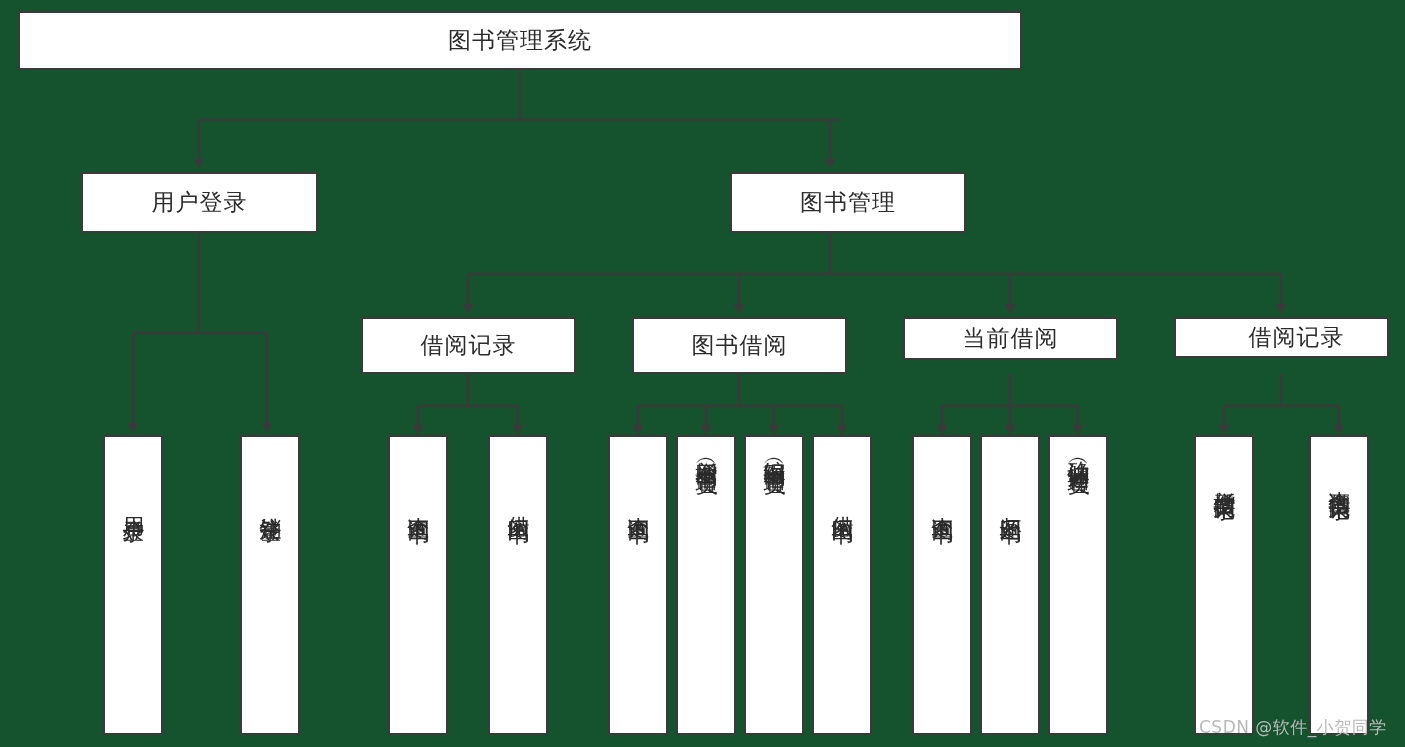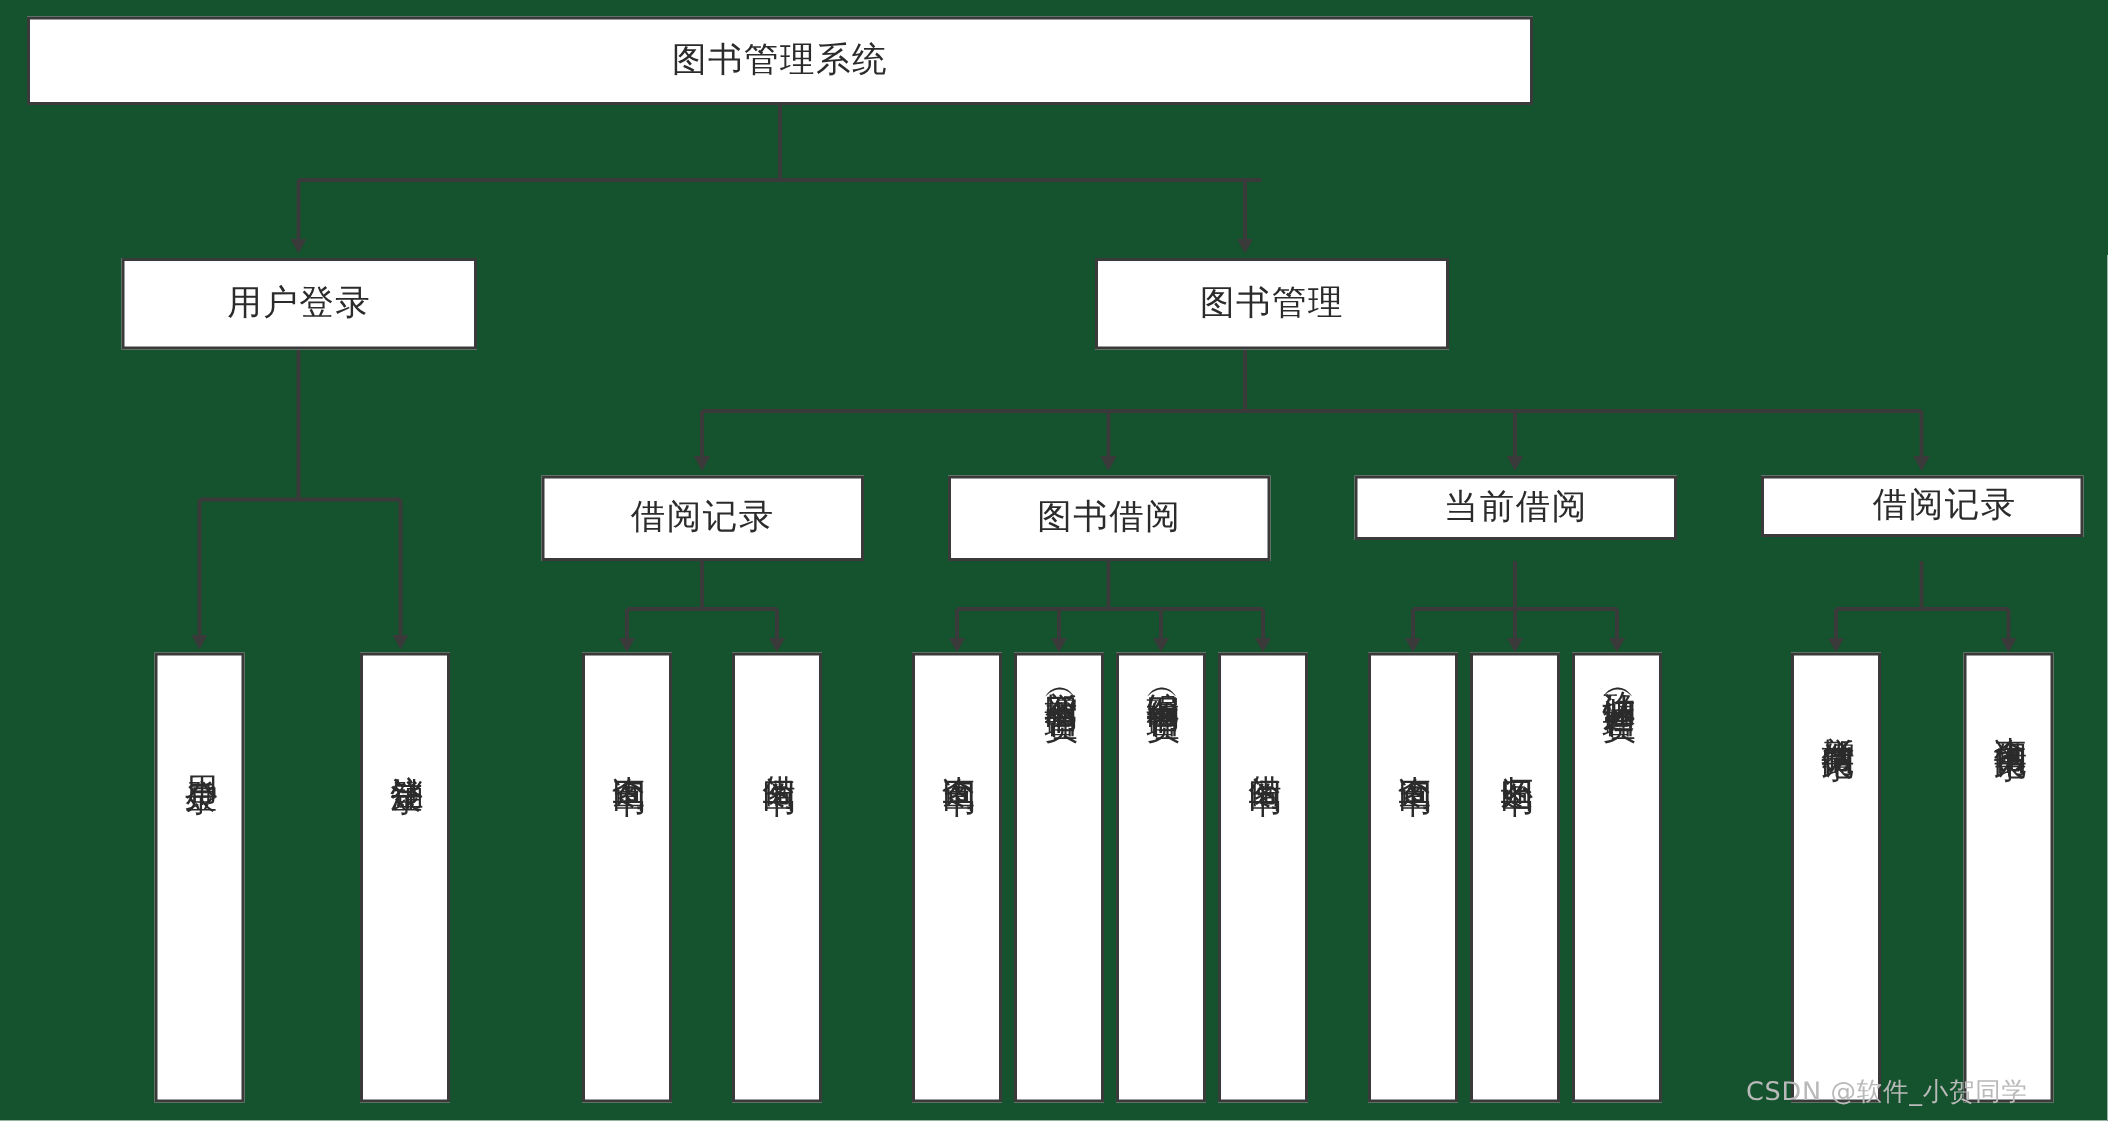--- a/index.html
+++ b/index.html
@@ -186,15 +186,15 @@
     <span class="label">确认归还（管理员）</span>
   </div>
 
   <div class="node node-v mid2" style="left:1194px; top:435px; width:60px; height:300px;">
     <span class="label">新增借阅记录</span>
   </div>
   <div class="node node-v mid2" style="left:1309px; top:435px; width:60px; height:300px;">
     <span class="label">查询借阅记录</span>
   </div>
 
-  <div class="watermark" style="left:1164px; top:716px;">CSDN @软件_小贺同学</div>
+  <div class="watermark" style="left:1199px; top:716px;">CSDN @软件_小贺同学</div>
 
 </div>
 
 </body></html>

